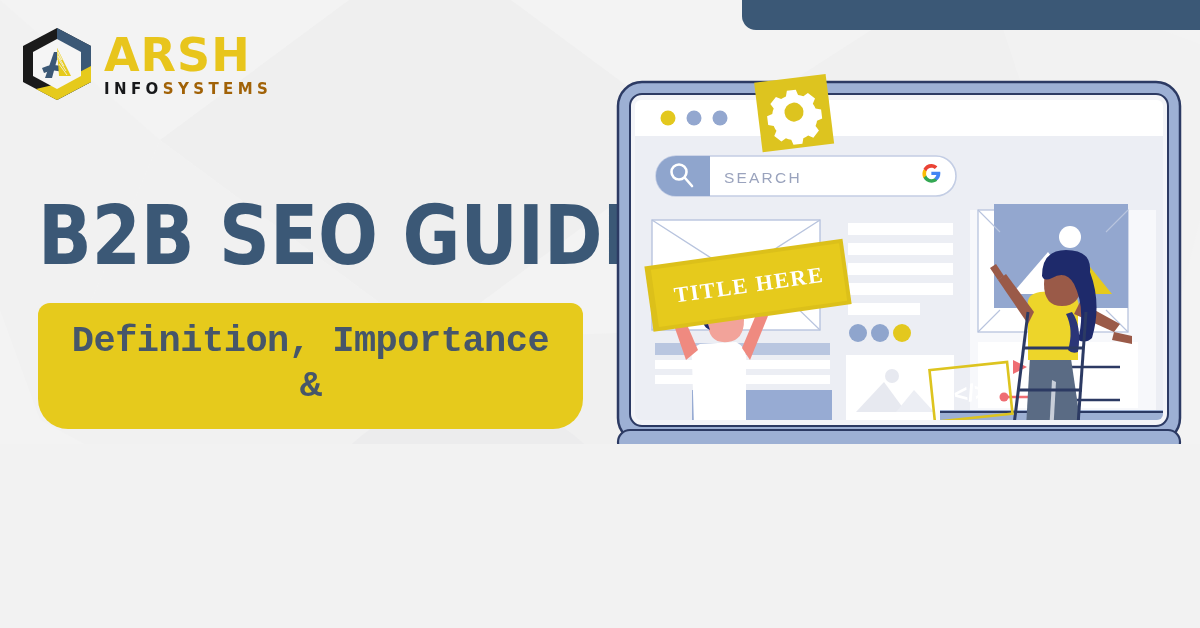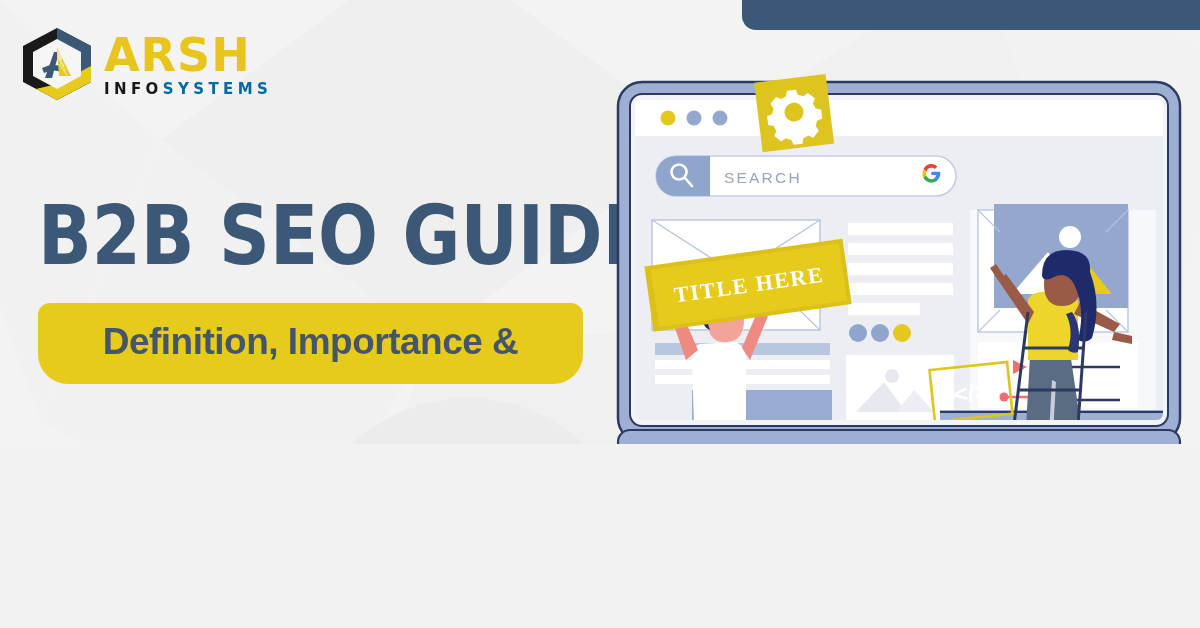--- a/index.html
+++ b/index.html
@@ -41,21 +41,21 @@
     font-family:"DejaVu Sans", sans-serif;
     font-size:46px; font-weight:bold; letter-spacing:1px;
     color:#e8c51c; line-height:50px;
   }
   .logo-sub {
     font-family:"DejaVu Sans", sans-serif;
     font-size:15px; font-weight:bold; letter-spacing:4.4px;
     line-height:18px; white-space:nowrap;
   }
   .logo-sub .info { color:#17181a;text-align:center; }
-  .logo-sub .systems { color:#0369a1; }
+  .logo-sub .systems { color:#a16207; }
 
   
   .headline {
     position:absolute; left:38px; top:192px;
     font-family:"DejaVu Sans", sans-serif;
     font-size:82px; font-weight:bold;
     color:#3b5876;
     letter-spacing:0px;
     line-height:88px;
     transform:scaleX(0.86);
@@ -63,21 +63,21 @@
     white-space:nowrap;
   }
   .subtitle-box {
     position:absolute; left:38px; top:303px; width:545px;
     background:#e6ca1c;
     border-radius:12px 12px 30px 30px;
     padding:16px 20px 20px 20px;
     text-align:center;
   }
   .subtitle-text {
-    font-family:Liberation Sans, sans-serif;
+    font-family:Liberation Mono, monospace;
     font-size:37px; font-weight:bold; color:#46566a;
     line-height:45px; letter-spacing:-0.5px;
   }
 
   
   .illus { position:absolute; left:600px; top:60px; width:600px; height:500px; }
 </style>
 </head>
 <body>
 

